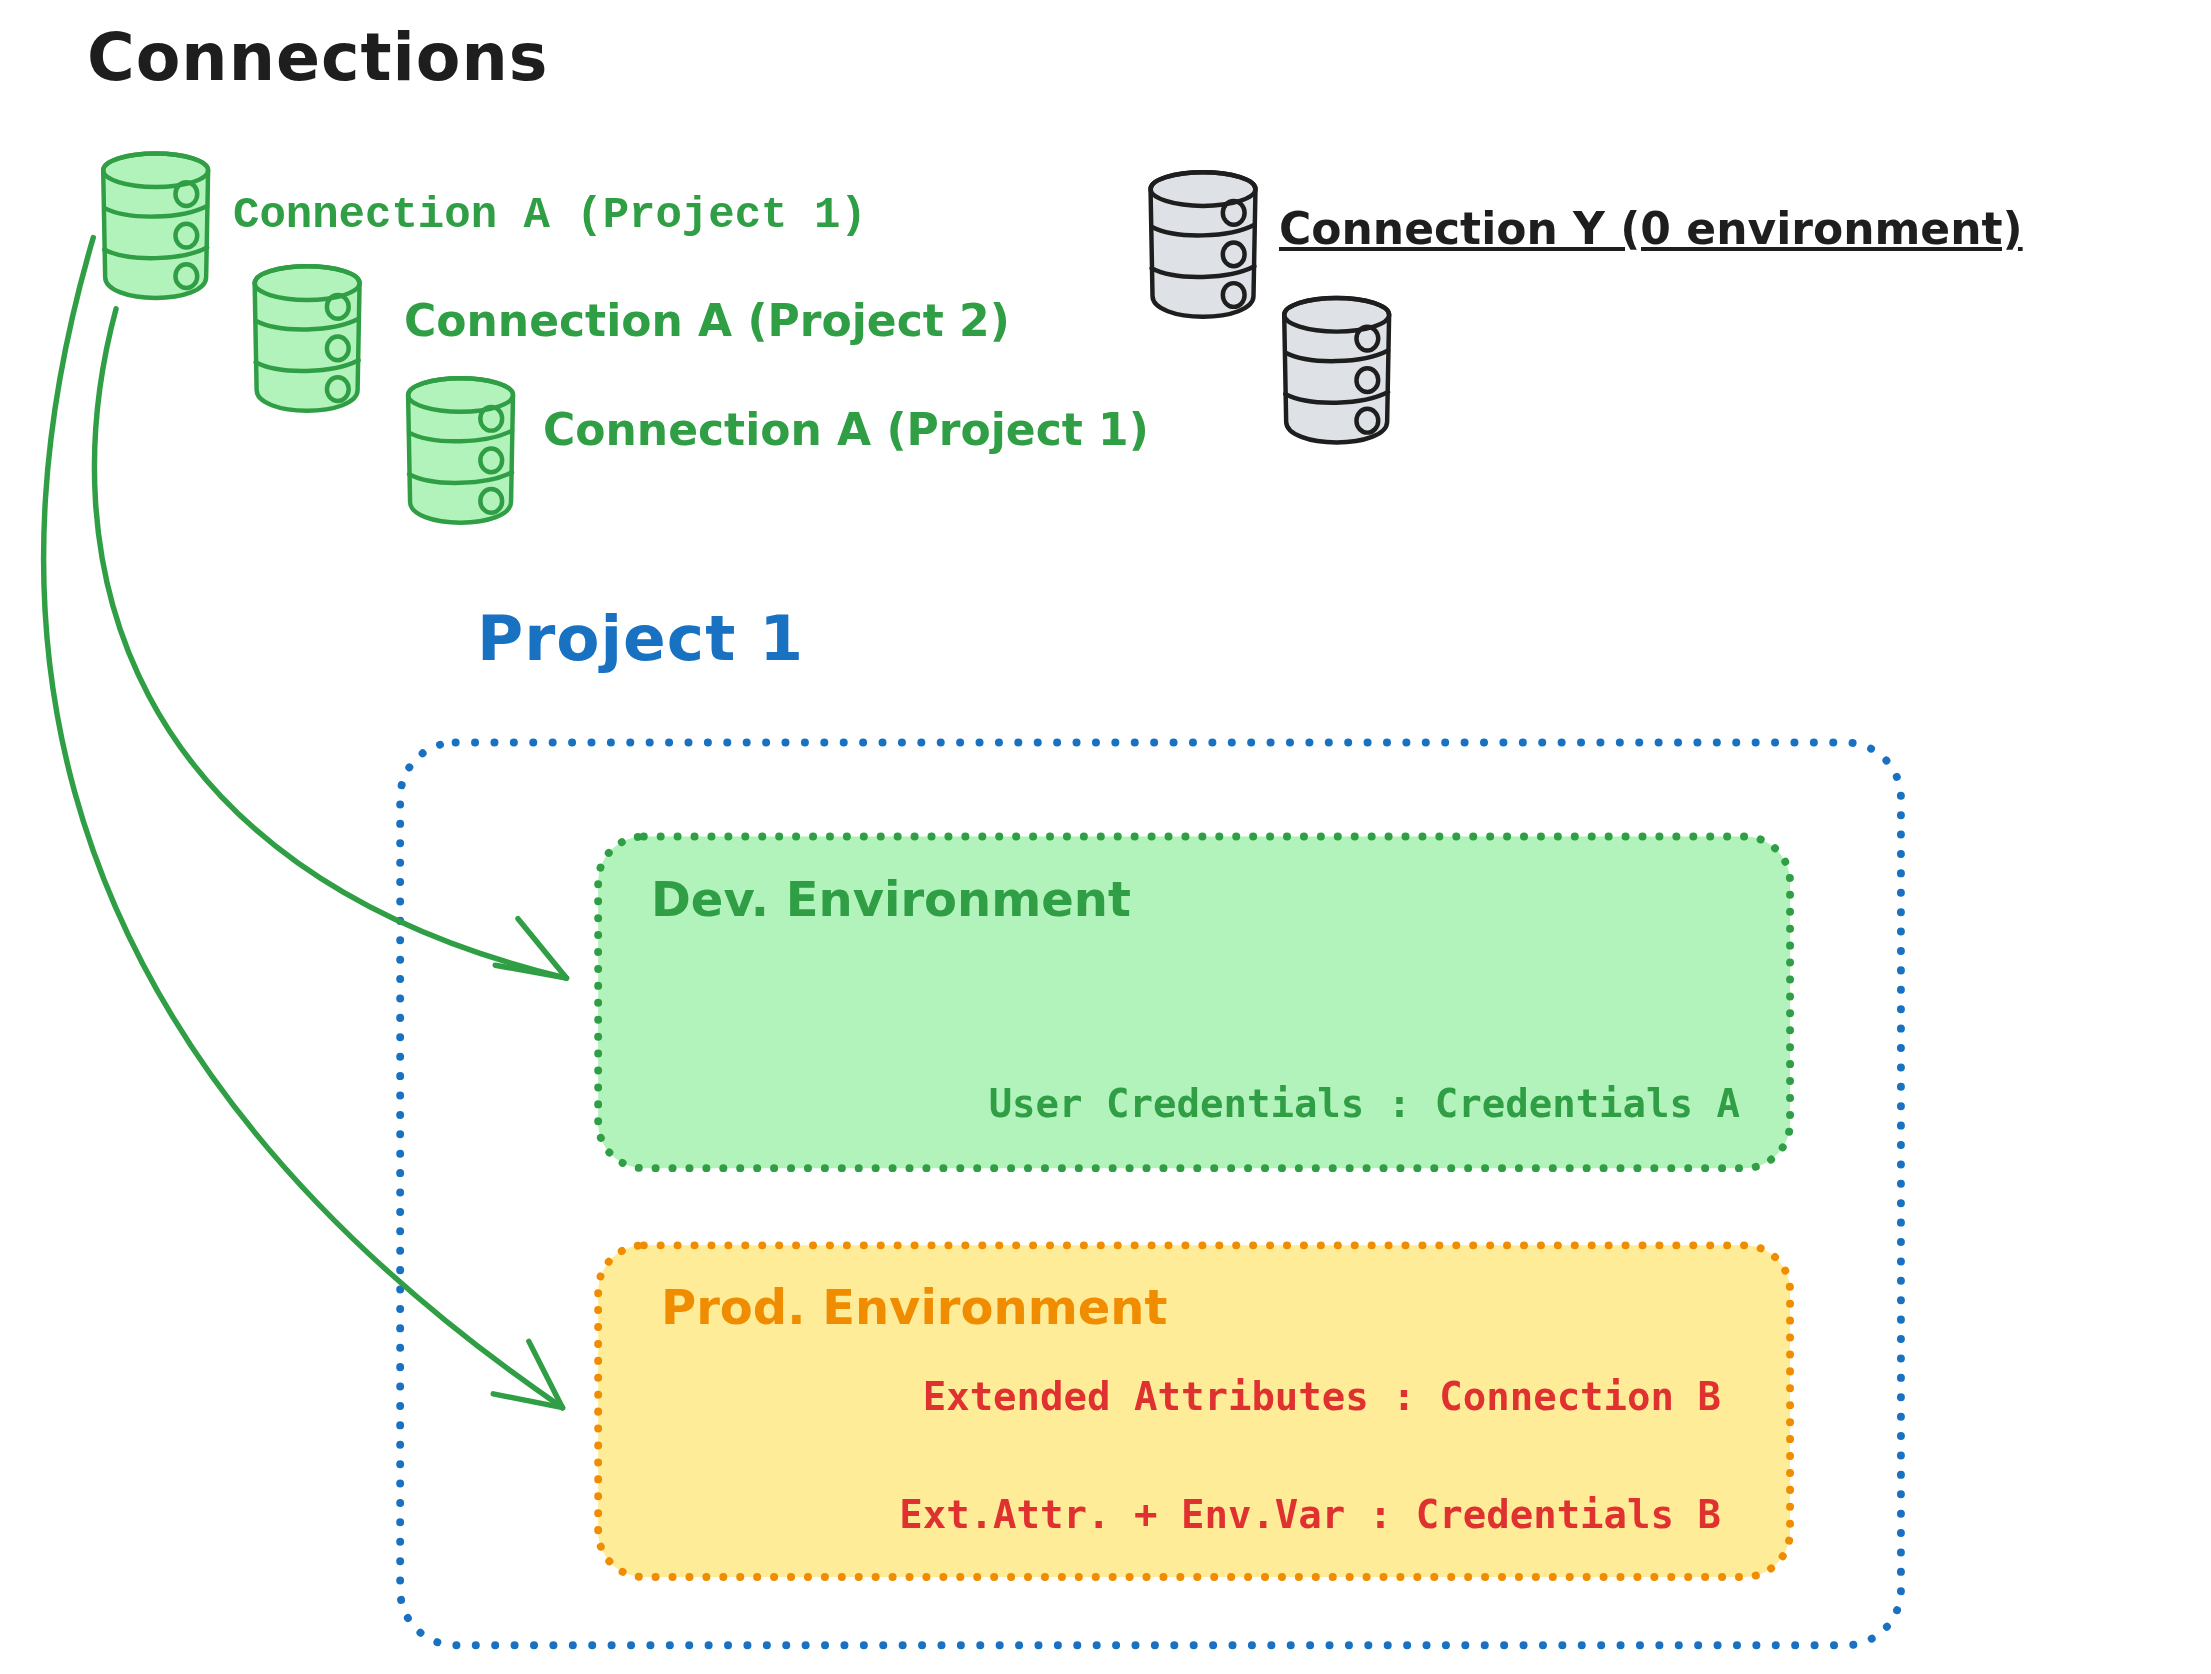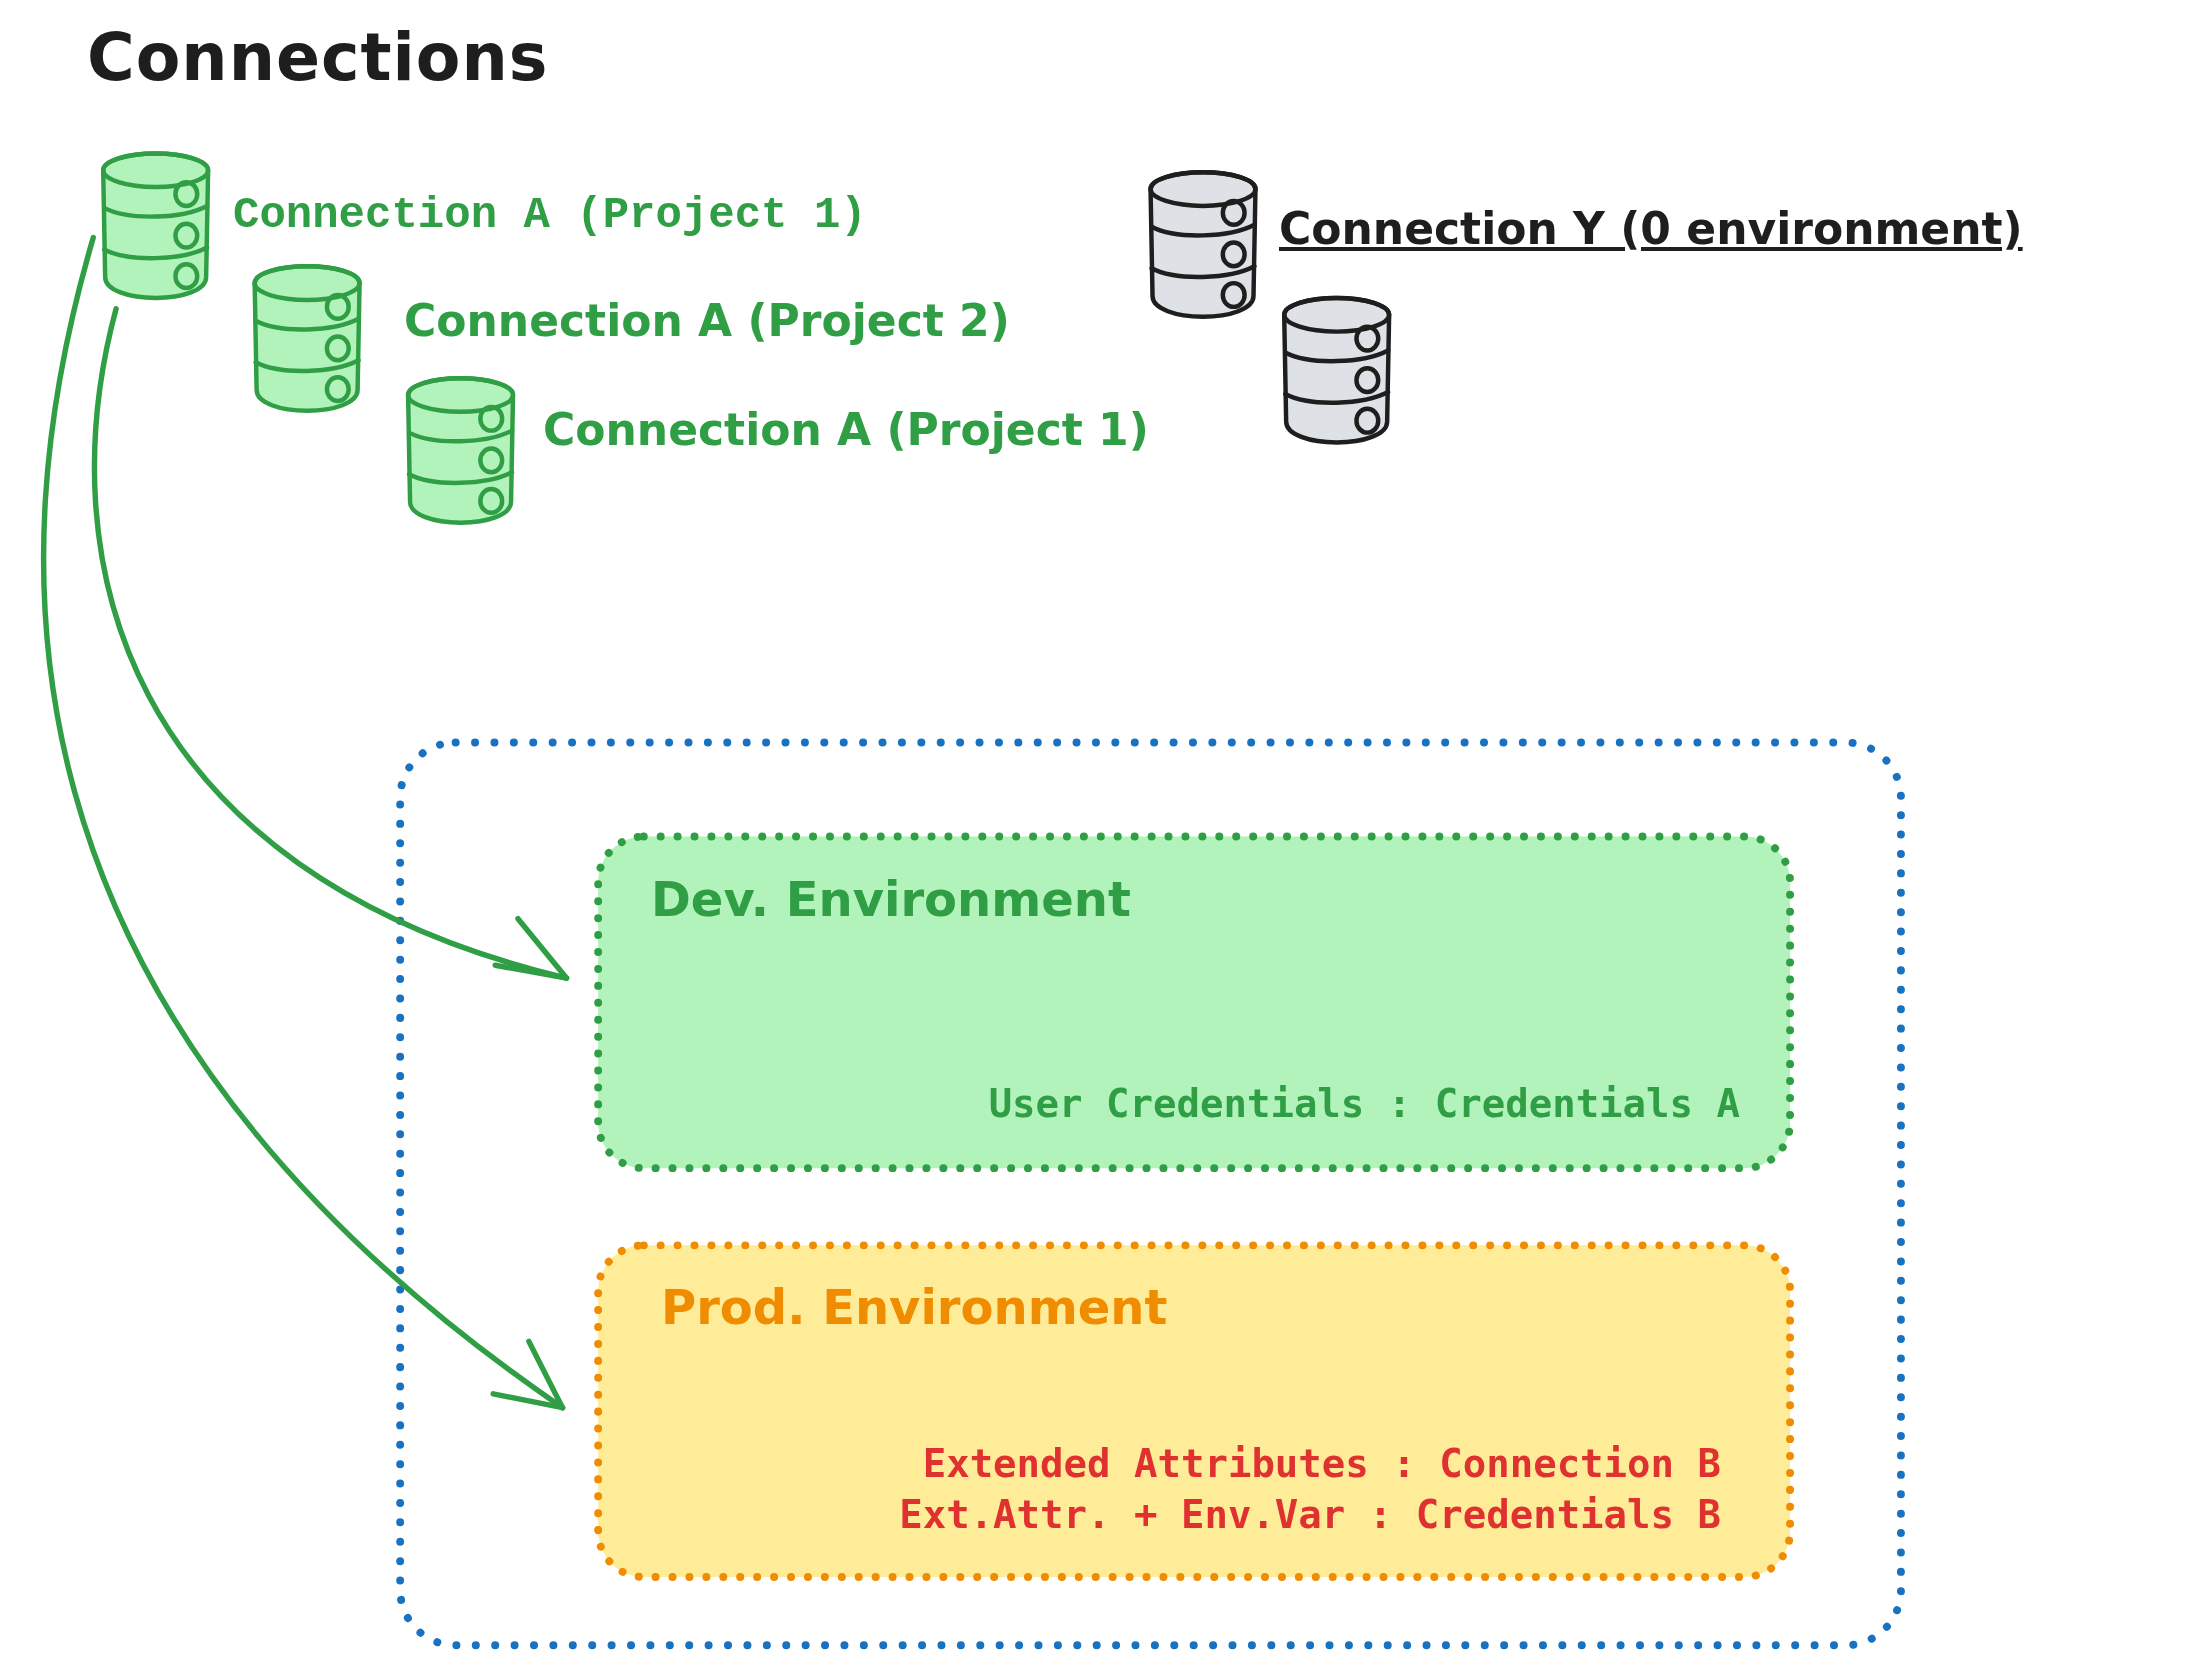--- a/index.html
+++ b/index.html
@@ -93,22 +93,23 @@
   </svg>
 
   <div class="txt page-title" style="left:87px;top:20px;">Connections</div>
 
   <div class="txt conn-label green" style="left:233px;top:190px;font-family:Liberation Mono, monospace;">Connection A (Project 1)</div>
   <div class="txt conn-label green" style="left:388px;top:295px;margin-left:16px;">Connection A (Project 2)</div>
   <div class="txt conn-label green" style="left:543px;top:404px;">Connection A (Project 1)</div>
 
   <div class="txt conn-label dark" style="left:1279px;top:203px;">Connection Y (0 environment)</div>
 
+  <div class="txt project-title" style="left:477px;top:602px;">Project 1</div>
 
   <div class="txt env-title dev" style="left:651px;top:871px;">Dev. Environment</div>
   <div class="txt mono green" style="left:792px;top:1081px;width:948px;">User Credentials : Credentials A</div>
 
   <div class="txt env-title prod" style="left:661px;top:1279px;">Prod. Environment</div>
-  <div class="txt mono red" style="left:792px;top:1438px;width:929px;">Extended Attributes : Connection B</div>
+  <div class="txt mono red" style="left:792px;top:1371px;width:929px;">Extended Attributes : Connection B</div>
   <div class="txt mono red" style="left:792px;top:1489px;width:929px;">Ext.Attr. + Env.Var : Credentials B</div>
 
 </div>
 
 
 </body></html>

